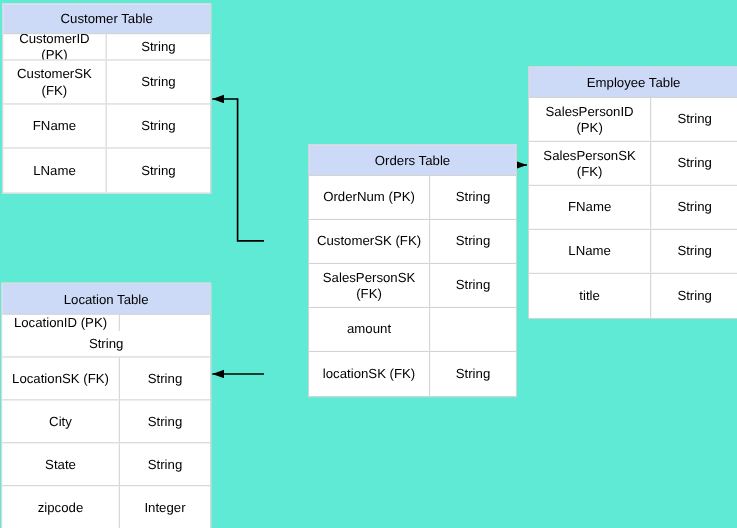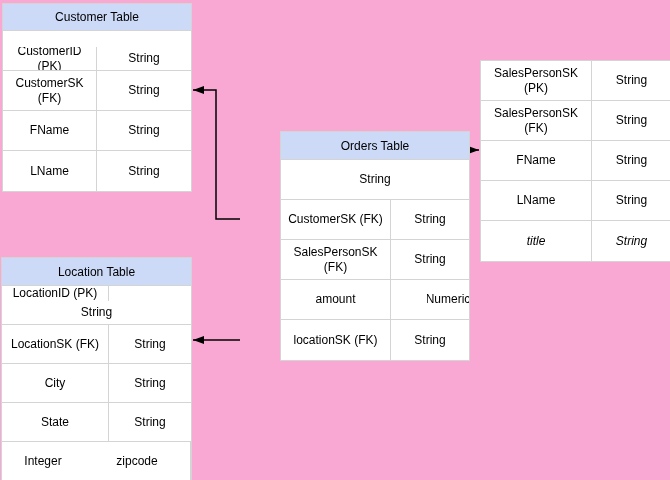--- a/index.html
+++ b/index.html
@@ -59,90 +59,91 @@
   }
   #connector-layer polyline {
     fill: none;
     stroke: var(--connector-color, #000000);
     stroke-width: 1.5;
   }
 </style>
 </head>
 <body>
 
-<div id="diagram" style="width: 670px; height: 480px; background: #f9a8d4;">
+<div id="diagram" style="width: 670px; height: 480px; background: #5eead4;">
   <svg id="connector-layer" xmlns="http://www.w3.org/2000/svg" viewBox="0 0 670 480">
     <defs>
       <marker id="arrowhead" markerWidth="12" markerHeight="9" refX="11" refY="4" orient="auto" markerUnits="userSpaceOnUse">
         <path d="M0,0 L11,4 L0,8 Z" fill="#000000"></path>
       </marker>
     </defs>
   <polyline points="240,219 216,219 216,90 193,90" marker-end="url(#arrowhead)"></polyline>
       <polyline points="430,259 455,259 455,150 479,150" marker-end="url(#arrowhead)"></polyline>
       <polyline points="240,340 193,340" marker-end="url(#arrowhead)"></polyline>
     </svg>
 <div class="ertable" style="left: 2px; top: 3px; width: 190px;">
       <div class="thead" style="height: 27px;">Customer Table</div>
-      <div class="trow" style="height: 24px; margin-top: 16px;">
+      <div class="trow" style="height: 24px;">
         <div class="cell field" style="width: 94px;">CustomerID (PK)</div>
         <div class="cell type">String</div>
       </div>
       <div class="trow" style="height: 40px;">
         <div class="cell field" style="width: 94px;">CustomerSK (FK)</div>
         <div class="cell type">String</div>
       </div>
       <div class="trow" style="height: 40px;">
         <div class="cell field" style="width: 94px;">FName</div>
         <div class="cell type">String</div>
       </div>
       <div class="trow" style="height: 40px;">
         <div class="cell field" style="width: 94px;">LName</div>
         <div class="cell type">String</div>
       </div>
     </div>
     <div class="ertable" style="left: 240px; top: 131px; width: 190px; margin-left: 40px;">
       <div class="thead" style="height: 28px;">Orders Table</div>
       <div class="trow" style="height: 40px;">
+        <div class="cell field" style="width: 110px;">OrderNum (PK)</div>
         <div class="cell type">String</div>
       </div>
       <div class="trow" style="height: 40px;">
         <div class="cell field" style="width: 110px;">CustomerSK (FK)</div>
         <div class="cell type">String</div>
       </div>
       <div class="trow" style="height: 40px;">
         <div class="cell field" style="width: 110px;">SalesPersonSK (FK)</div>
         <div class="cell type">String</div>
       </div>
       <div class="trow" style="height: 40px; gap: 36px;">
         <div class="cell field" style="width: 110px;">amount</div>
-        <div class="cell type">Numeric</div>
       </div>
       <div class="trow" style="height: 40px;">
         <div class="cell field" style="width: 110px;">locationSK (FK)</div>
         <div class="cell type">String</div>
       </div>
     </div>
     <div class="ertable" style="left: 480px; top: 60px; width: 192px;">
+      <div class="thead" style="height: 28px;">Employee Table</div>
       <div class="trow" style="height: 40px;">
-        <div class="cell field" style="width: 111px;">SalesPersonSK (PK)</div>
+        <div class="cell field" style="width: 111px;">SalesPersonID (PK)</div>
         <div class="cell type">String</div>
       </div>
       <div class="trow" style="height: 40px;">
         <div class="cell field" style="width: 111px;">SalesPersonSK (FK)</div>
         <div class="cell type">String</div>
       </div>
       <div class="trow" style="height: 40px;">
         <div class="cell field" style="width: 111px;">FName</div>
         <div class="cell type">String</div>
       </div>
       <div class="trow" style="height: 40px;">
         <div class="cell field" style="width: 111px;">LName</div>
         <div class="cell type">String</div>
       </div>
-      <div class="trow" style="height: 40px; font-style: italic;">
+      <div class="trow" style="height: 40px;">
         <div class="cell field" style="width: 111px;">title</div>
         <div class="cell type">String</div>
       </div>
     </div>
     <div class="ertable" style="left: 1px; top: 257px; width: 191px;">
       <div class="thead" style="height: 28px; text-align: center;">Location Table</div>
       <div class="trow" style="height: 39px; flex-direction: column;">
         <div class="cell field" style="width: 107px;">LocationID (PK)</div>
         <div class="cell type">String</div>
       </div>
@@ -152,17 +153,17 @@
       </div>
       <div class="trow" style="height: 39px;">
         <div class="cell field" style="width: 107px;">City</div>
         <div class="cell type">String</div>
       </div>
       <div class="trow" style="height: 39px;">
         <div class="cell field" style="width: 107px;">State</div>
         <div class="cell type">String</div>
       </div>
       <div class="trow" style="height: 39px;">
+        <div class="cell field" style="width: 107px;">zipcode</div>
         <div class="cell type">Integer</div>
-        <div class="cell field" style="width: 107px;">zipcode</div>
       </div>
     </div>
   </div>
 
 </body></html>

